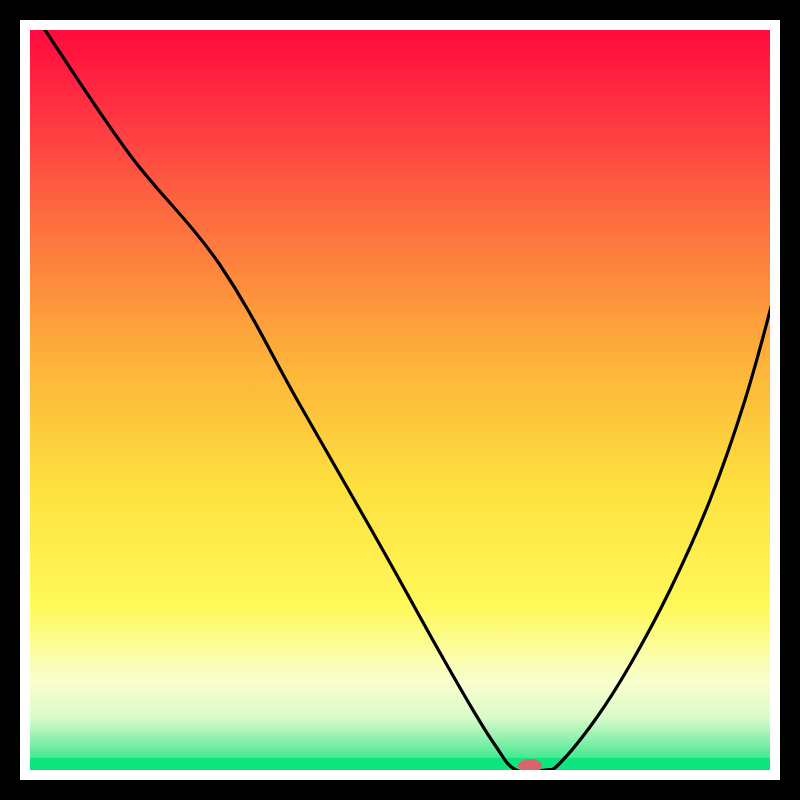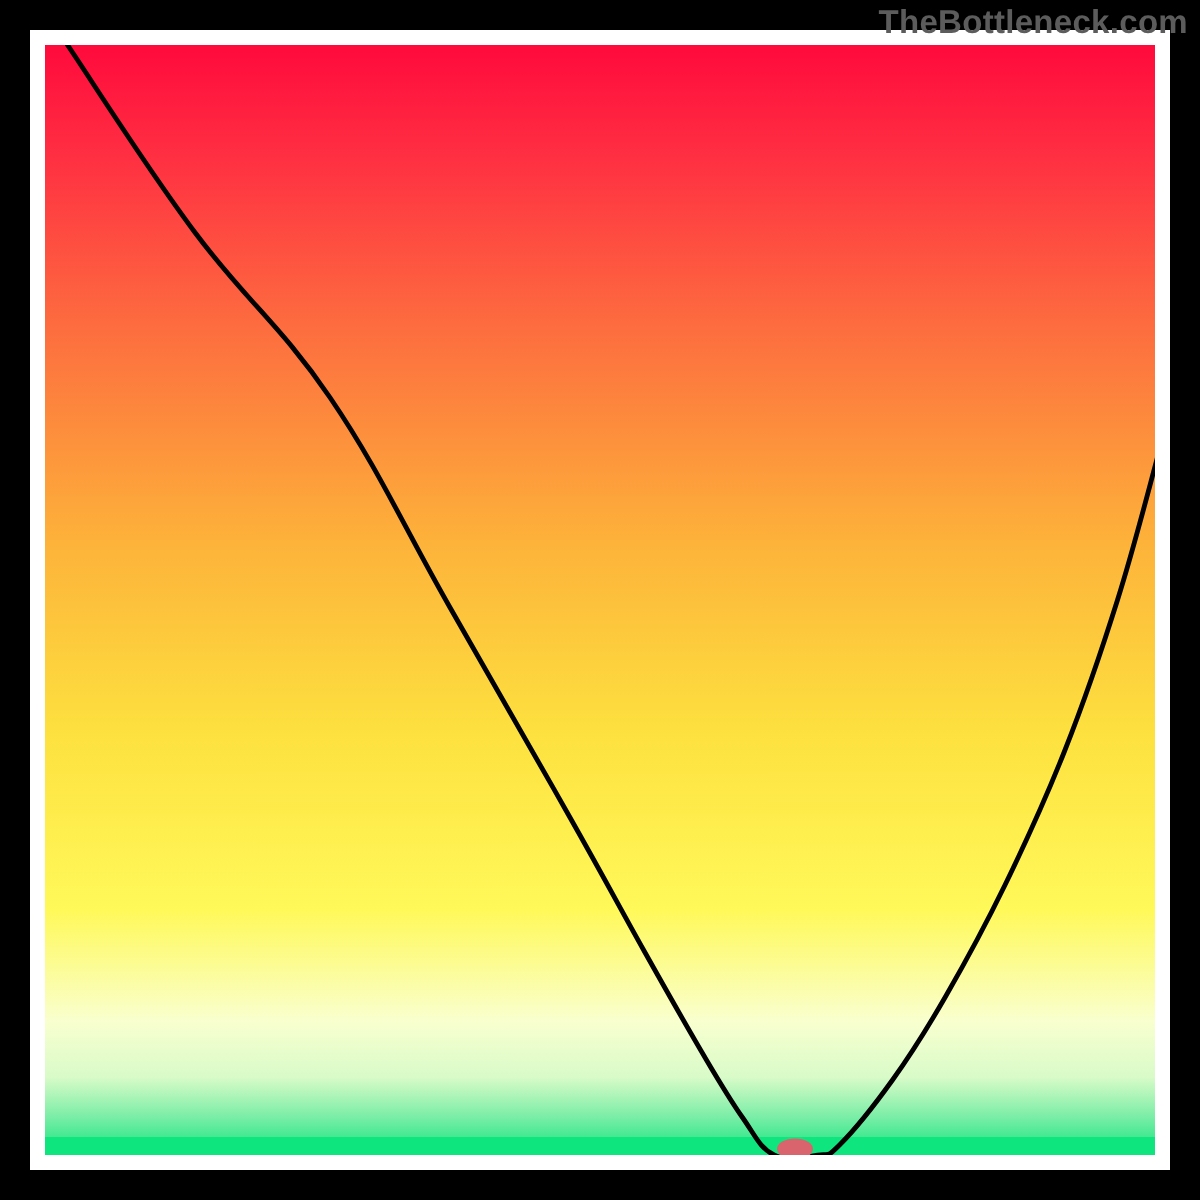--- a/index.html
+++ b/index.html
@@ -24,21 +24,20 @@
     font-weight: 600;
     color: #5c5c5c;
     letter-spacing: 0.2px;
   }
   svg { display: block; }
 </style>
 </head>
 <body>
 
 <div class="stage">
-  <div class="watermark">TheBottleneck.com</div>
 
   <svg id="chart" width="800" height="800" viewBox="0 0 800 800">
     <defs>
       <linearGradient id="bg-grad" x1="0" y1="0" x2="0" y2="1">
           <stop offset="0%" stop-color="#ff0a3c"></stop>
           <stop offset="10%" stop-color="#ff2f42"></stop>
           <stop offset="25%" stop-color="#fd6b3f"></stop>
           <stop offset="45%" stop-color="#fdb33a"></stop>
           <stop offset="62%" stop-color="#fde13f"></stop>
           <stop offset="78%" stop-color="#fff95a"></stop>

